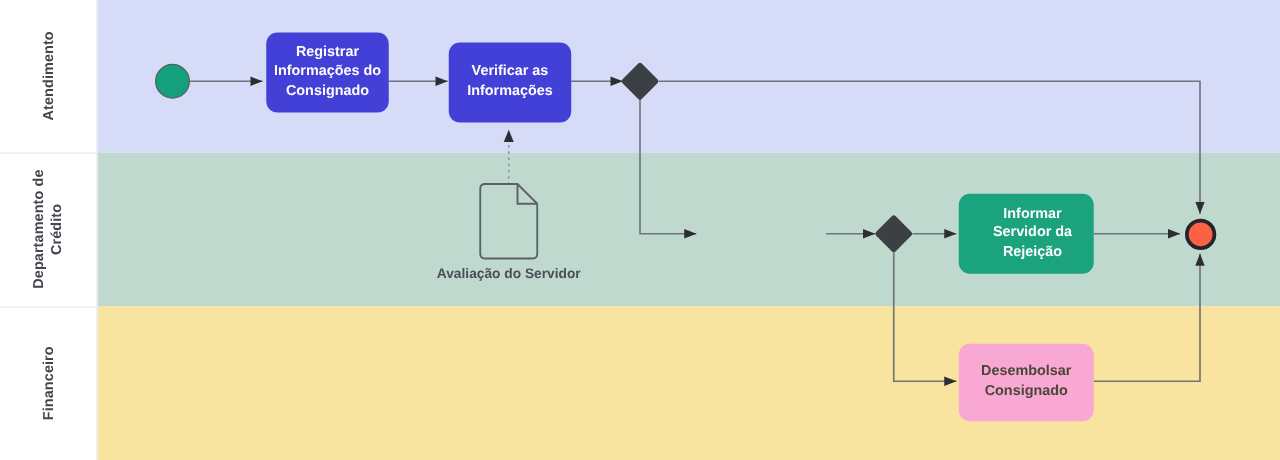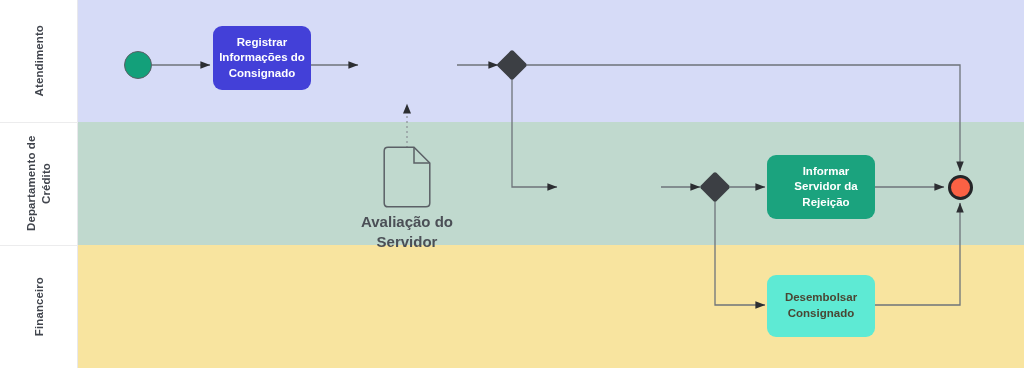--- a/index.html
+++ b/index.html
@@ -73,21 +73,21 @@
     justify-content: center;
     text-align: center;
     box-sizing: border-box;
     font-size: 11.5px;
     font-weight: bold;
     line-height: 1.35;
     padding: 2px 6px;
   }
   .task-blue  { background: #4340d8; color: #ffffff; }
   .task-green { background: #1ba37e; color: #ffffff; }
-  .task-amber { background: #5eead4; color: #4a4634; }
+  .task-amber { background: #f9a8d4; color: #4a4634; }
 
   
   .event {
     position: absolute;
     border-radius: 50%;
     box-sizing: border-box;
   }
   .event-start {
     background: #13a07a;
     border: 1.6px solid #5a5f66;
@@ -105,21 +105,21 @@
     border-radius: 2px;
   }
 
   
   .data-object {
     position: absolute;
   }
   .data-object-caption {
     position: absolute;
     text-align: center;
-    font-size: 15px;
+    font-size: 11px;
     font-weight: bold;
     color: #4b4f56;
     line-height: 1.35;
   }
 
   
   #wires {
     position: absolute;
     left: 0;
     top: 0;
@@ -184,20 +184,23 @@
 
       <path d="M407,148 L407,104" stroke="#8d9298" stroke-width="1.25" stroke-dasharray="2,3" marker-end="url(#arwdot)"></path>
     </g>
   </svg>
 
   <div class="event event-start" style="left:124px; top:51px; width:28px; height:28px;"></div>
 
   <div class="task task-blue" style="left:213px; top:26px; width:98px; height:64px;">
     <span>Registrar Informações do Consignado</span>
   </div>
+  <div class="task task-blue" style="left:359px; top:34px; width:98px; height:64px;">
+    <span>Verificar as Informações</span>
+  </div>
 
   <div class="gateway" style="left:501px; top:54px; width:22px; height:22px;"></div>
 
   <div class="data-object" style="left:383px; top:146px; width:48px; height:62px;">
     <svg width="48" height="62" viewBox="0 0 48 62">
       <path d="M1.2,5 Q1.2,1.2 5,1.2 L31,1.2 L46.8,17 L46.8,57 Q46.8,60.8 43,60.8 L5,60.8 Q1.2,60.8 1.2,57 Z" fill="none" stroke="#5b6066" stroke-width="1.5"></path>
       <path d="M31,1.2 L31,17 L46.8,17" fill="none" stroke="#5b6066" stroke-width="1.5"></path>
     </svg>
   </div>
   <div class="data-object-caption" style="left:347px; top:212px; width:120px;">

